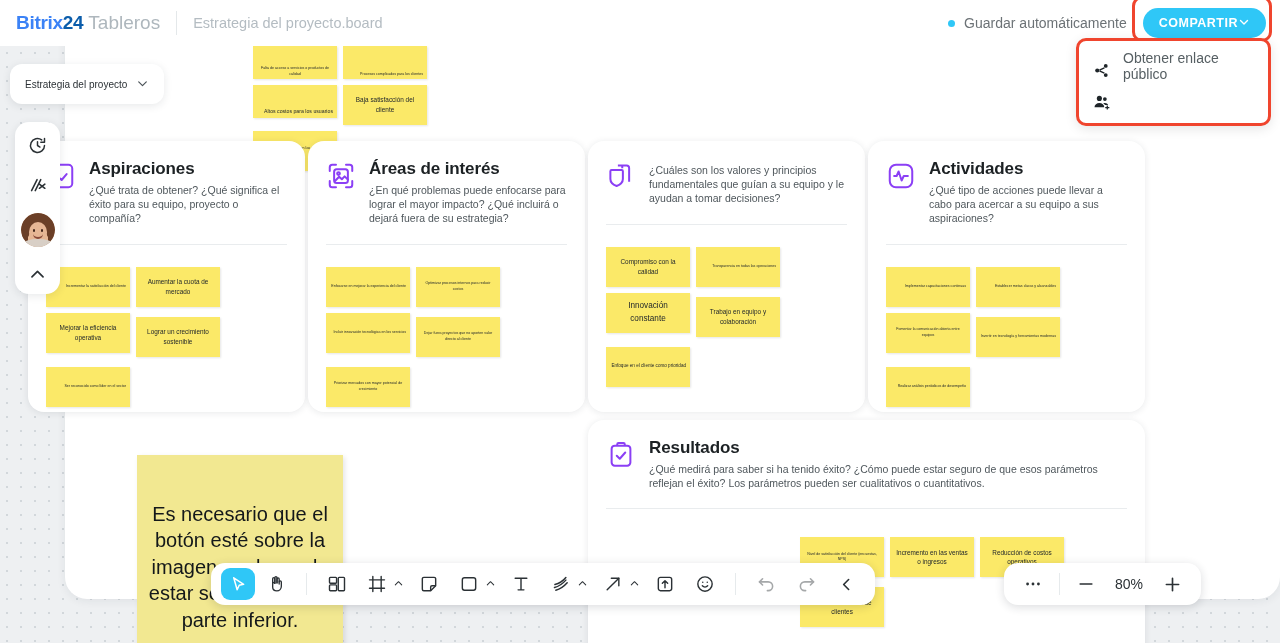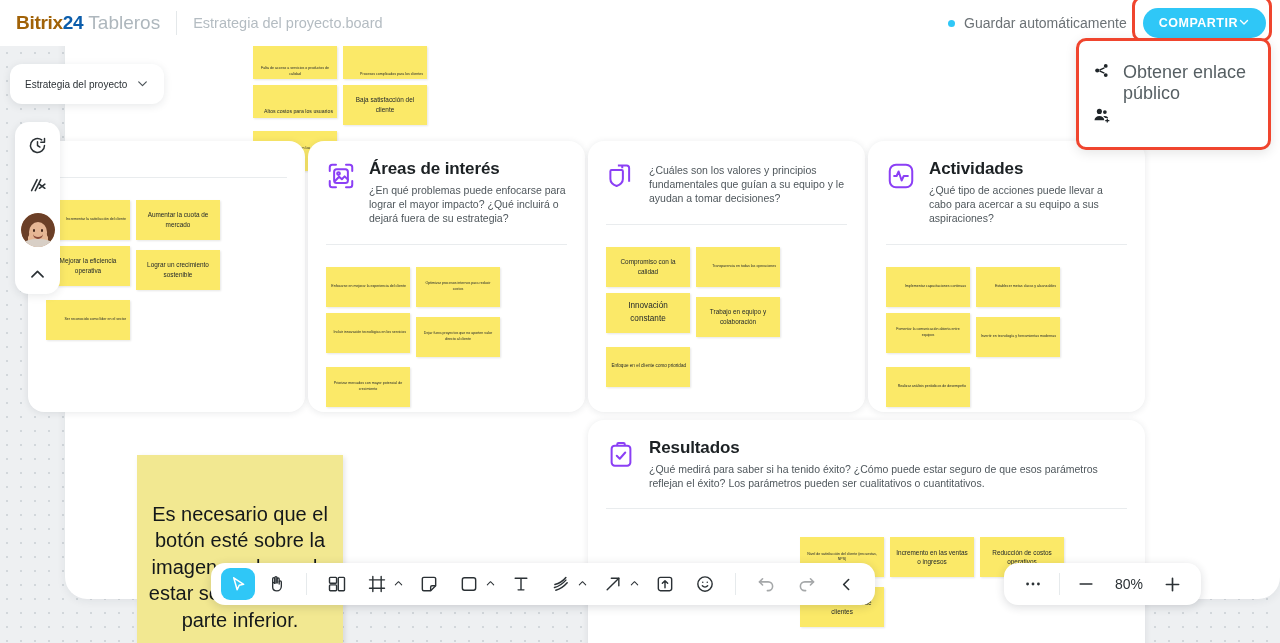--- a/index.html
+++ b/index.html
@@ -10,21 +10,21 @@
     background: #ffffff;
   }
 
   
   .topbar {
     position: absolute; left: 0; top: 0; width: 1280px; height: 46px;
     background: #ffffff; z-index: 60;
     display: flex; align-items: center;
   }
   .logo { margin-left: 16px; font-size: 19px; font-weight: 700; letter-spacing: -0.3px; }
-  .logo .b1 { color: #a16207; }
+  .logo .b1 { color: #3b82f6; }
   .logo .b2 { color: #0b5dab; }
   .logo .tab { color: #aeb7bd; font-weight: 400; margin-left: 5px; letter-spacing: 0; }
   .vdiv { width: 1px; height: 24px; background: #e4e8ea; margin: 0 16px; }
   .docname { color: #b4bcc2; font-size: 14.5px; }
 
   .topright { margin-left: auto; display: flex; align-items: center; gap: 0; padding-right: 14px; }
   .autosave { display: flex; align-items: center; color: #6c7276; font-size: 14px; margin-right: 16px; }
   .dot-blue { width: 7px; height: 7px; border-radius: 50%; background: #2fc7f7; margin-right: 9px; }
 
   .share-wrap { position: relative; }
@@ -40,22 +40,22 @@
     cursor: pointer; font-family: "Liberation Sans", sans-serif;
   }
 
   .share-menu {
     position: absolute; right: 9px; top: 38px; width: 195px;
     background: #fff; border: 3px solid #f0452e; border-radius: 10px;
     box-shadow: 0 3px 12px rgba(0,0,0,0.10);
     padding: 9px 0; z-index: 61;
   }
   .share-item {
-    display: flex; align-items: flex-start; height: 32px; padding: 0 14px;
-    color: #565f63; font-size: 18px; cursor: pointer; gap: 13px; margin-top: 12px;
+    display: flex; align-items: flex-end; height: 32px; padding: 0 14px;
+    color: #565f63; font-size: 14px; cursor: pointer; gap: 13px;
   }
   .share-item svg { flex: 0 0 17px; }
 
   
   .canvas {
     position: absolute; left: 0; top: 46px; width: 1280px; height: 597px;
     background-color: #eef0f2;
     background-image: radial-gradient(#d2d7db 1px, transparent 1.1px);
     background-size: 14px 14px;
     overflow: hidden;
@@ -167,20 +167,33 @@
       </div>
     <div class="note big">
       <span>Baja satisfacción del cliente</span>
       </div>
     <div class="note">
       <span>Exceso personalización en las soluciones ofrecidas</span>
       </div>
   </div>
 
   <div class="card" style="left:28px; top:95px; width:277px; height:271px;">
+    <div class="card-head">
+      <span class="card-icon">
+        <svg width="30" height="30" viewBox="0 0 24 24" fill="none" stroke="#8b3ff5" stroke-width="1.6">
+          <rect x="3" y="3" width="18" height="18" rx="3"></rect>
+          <path d="M6.5 7.5h4M6.5 10h2.5" stroke-linecap="round"></path>
+          <path d="M6.5 16.5l3.5-3.5 2.5 2.2 4-4.7" stroke-linecap="round" stroke-linejoin="round"></path>
+        </svg>
+      </span>
+      <div>
+        <div class="card-title">Aspiraciones</div>
+        <div class="card-desc">¿Qué trata de obtener? ¿Qué significa el éxito para su equipo, proyecto o compañía?</div>
+      </div>
+    </div>
     <div class="card-sep"></div>
     <div class="notes">
       <div class="note">
           <span>Incrementar la satisfacción del cliente</span>
         </div>
       <div class="note big">
           <span>Aumentar la cuota de mercado</span>
         </div>
       <div class="note big">
           <span>Mejorar la eficiencia operativa</span>

